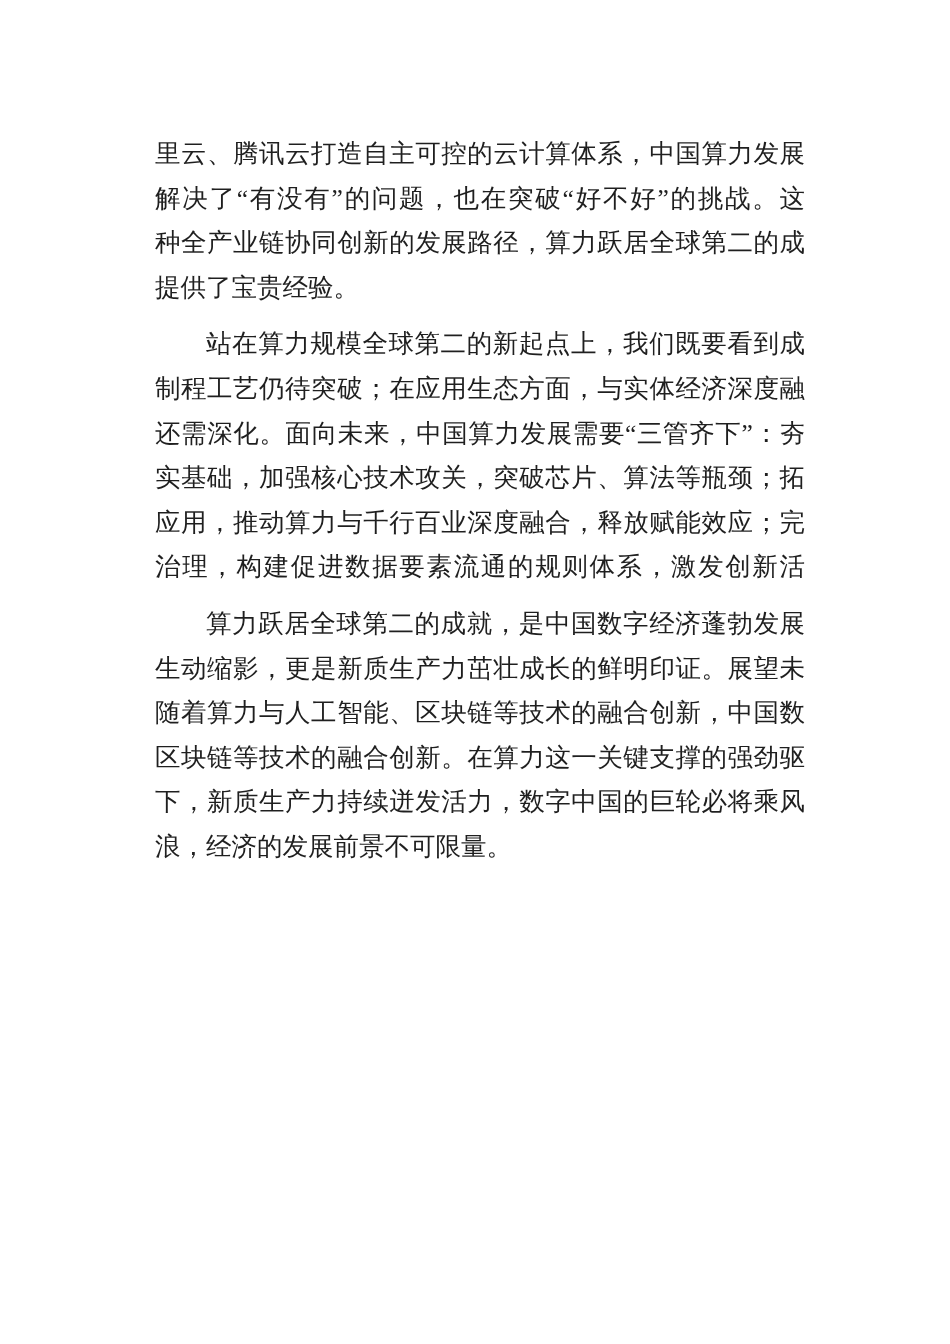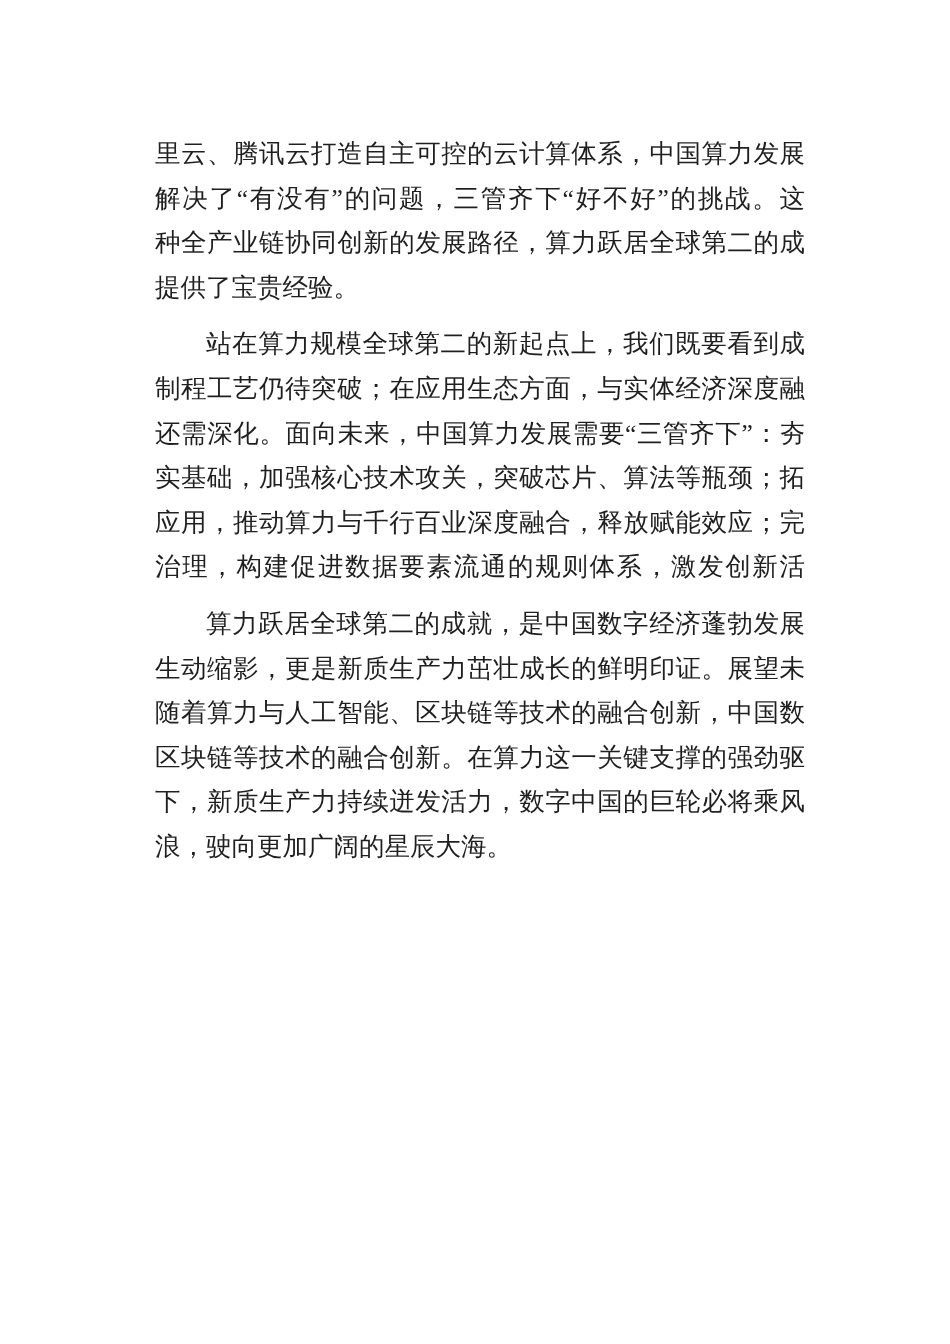--- a/index.html
+++ b/index.html
@@ -39,37 +39,37 @@
   }
 </style>
 </head>
 <body>
 
 <div class="page">
   <div class="textblock">
 
     <div class="paragraph">
       <div class="line">里云、腾讯云打造自主可控的云计算体系，中国算力发展既</div>
-      <div class="line">解决了“有没有”的问题，三管齐下“好不好”的挑战。这</div>
+      <div class="line">解决了“有没有”的问题，也在突破“好不好”的挑战。这</div>
       <div class="line">种全产业链协同创新的发展路径，算力跃居全球第二的成就</div>
       <div class="line endline">提供了宝贵经验。</div>
     </div>
 
     <div class="paragraph">
       <div class="line indent">站在算力规模全球第二的新起点上，我们既要看到成就</div>
       <div class="line">制程工艺仍待突破；在应用生态方面，与实体经济深度融合</div>
       <div class="line">还需深化。面向未来，中国算力发展需要“三管齐下”：夯</div>
       <div class="line">实基础，加强核心技术攻关，突破芯片、算法等瓶颈；拓展</div>
       <div class="line">应用，推动算力与千行百业深度融合，释放赋能效应；完善</div>
       <div class="line">治理，构建促进数据要素流通的规则体系，激发创新活力。</div>
     </div>
 
     <div class="paragraph">
       <div class="line indent">算力跃居全球第二的成就，是中国数字经济蓬勃发展的</div>
       <div class="line">生动缩影，更是新质生产力茁壮成长的鲜明印证。展望未来</div>
       <div class="line">随着算力与人工智能、区块链等技术的融合创新，中国数字</div>
       <div class="line">区块链等技术的融合创新。在算力这一关键支撑的强劲驱动</div>
       <div class="line">下，新质生产力持续迸发活力，数字中国的巨轮必将乘风破</div>
-      <div class="line endline">浪，驶向更加广阔的星辰大海。</div>
+      <div class="line endline">浪，经济的发展前景不可限量。</div>
     </div>
 
   </div>
 </div>
 
 </body></html>

